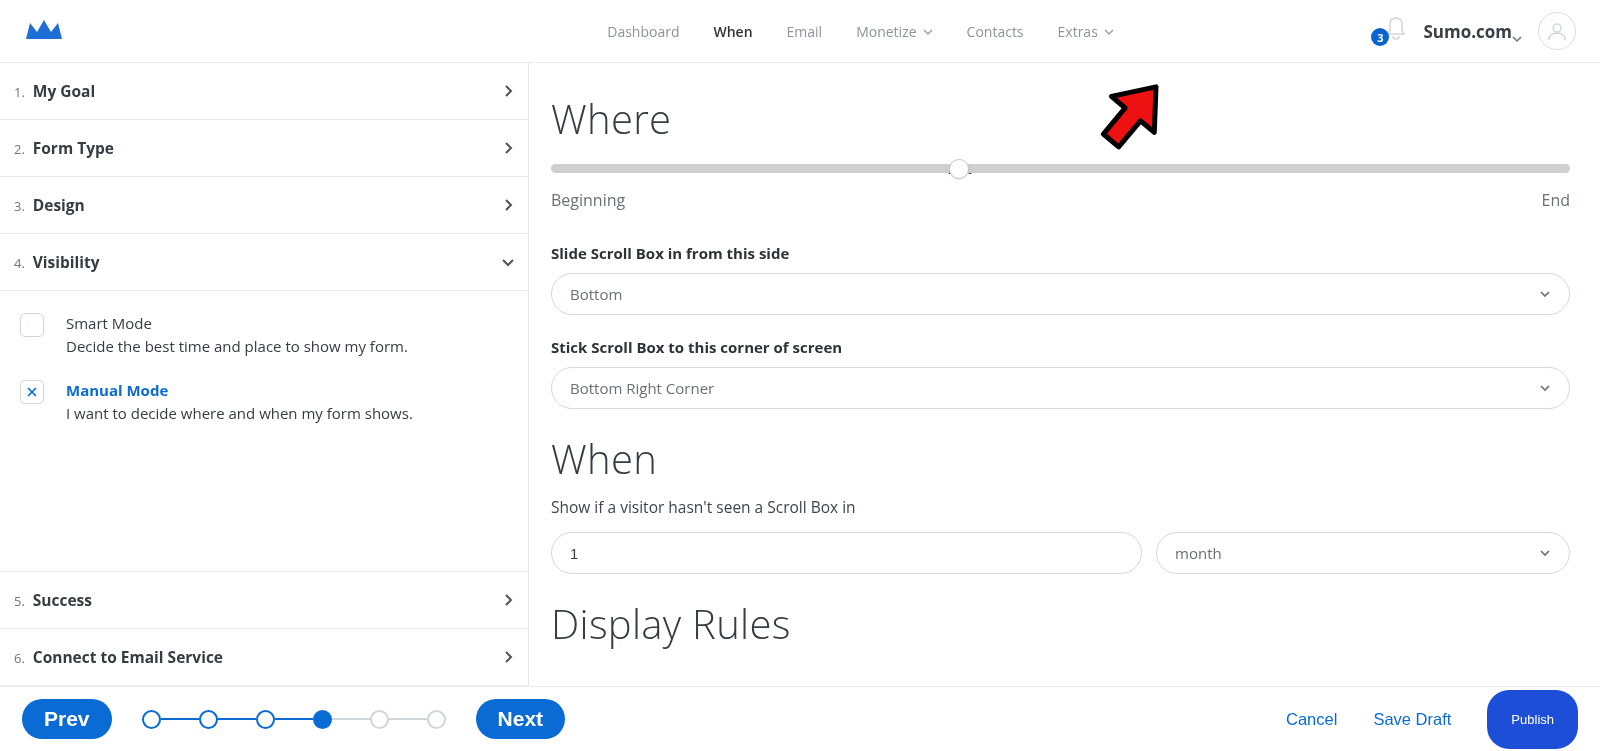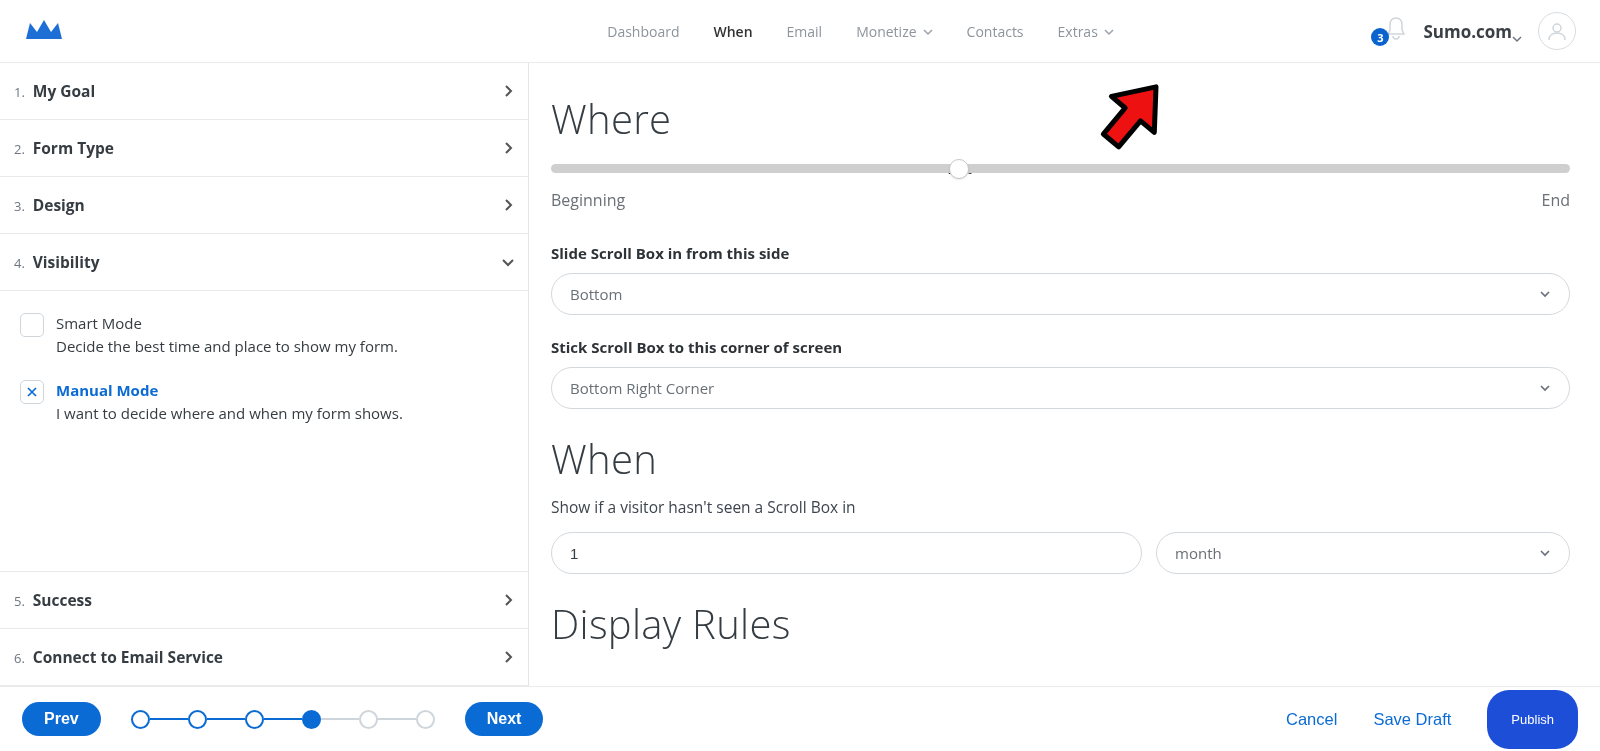--- a/index.html
+++ b/index.html
@@ -79,21 +79,21 @@
   }
   .step-num { color: #6e7681; font-size: 13px; margin-right: 4px; }
   .step-title { font-weight: 700; color: #353c42; font-size: 15.5px; }
   .step-caret svg { display: block; color: #555; }
   .step-row.expanded .step-caret svg { transform: rotate(90deg); }
   .step-body {
     padding: 22px 20px 22px 20px;
     border-bottom: 1px solid #e9e9e9;
     flex: 1;
   }
-  .mode-opt { display: flex; gap: 12px; margin-bottom: 22px; }
+  .mode-opt { display: flex; gap: 22px; margin-bottom: 22px; }
   .mode-check {
     width: 24px; height: 24px; border: 1px solid #cfd6db; border-radius: 5px;
     display: flex; align-items: center; justify-content: center; flex: none;
     color: #0b6bd4; font-size: 14px;
   }
   .mode-opt.selected .mode-title { color: #0b6bd4; font-weight: bold; }
   .mode-title { font-weight: 400; font-size: 15px; color: #353c42; }
   .mode-desc  { color: #353c42; font-size: 15px; line-height: 1.5; margin-top: 2px; }
 
   
@@ -158,21 +158,21 @@
 
   
   .bottombar {
     height: 65px;
     border-top: 1px solid #ececec;
     display: flex; align-items: center; padding: 0 22px; gap: 18px;
     background:#fff;
   }
   .pill-btn {
     background: #0b6bd4; color: #fff; border: none; border-radius: 22px;
-    padding: 8px 22px; font-size: 16px; font-weight: 600; cursor: pointer;
+    padding: 8px 22px; font-size: 21px; font-weight: 600; cursor: pointer;
   }
   .pill-btn.next { background:#0b6bd4; }
   .stepper {
     display: flex; align-items: center; gap: 0; margin: 0 12px;
   }
   .s-dot {
     width: 19px; height: 19px; border-radius: 50%; border: 2px solid #0b6bd4; background: #fff;
   }
   .s-dot.filled { background:#0b6bd4; }
   .s-dot.mute { border-color:#cfd6db; }

